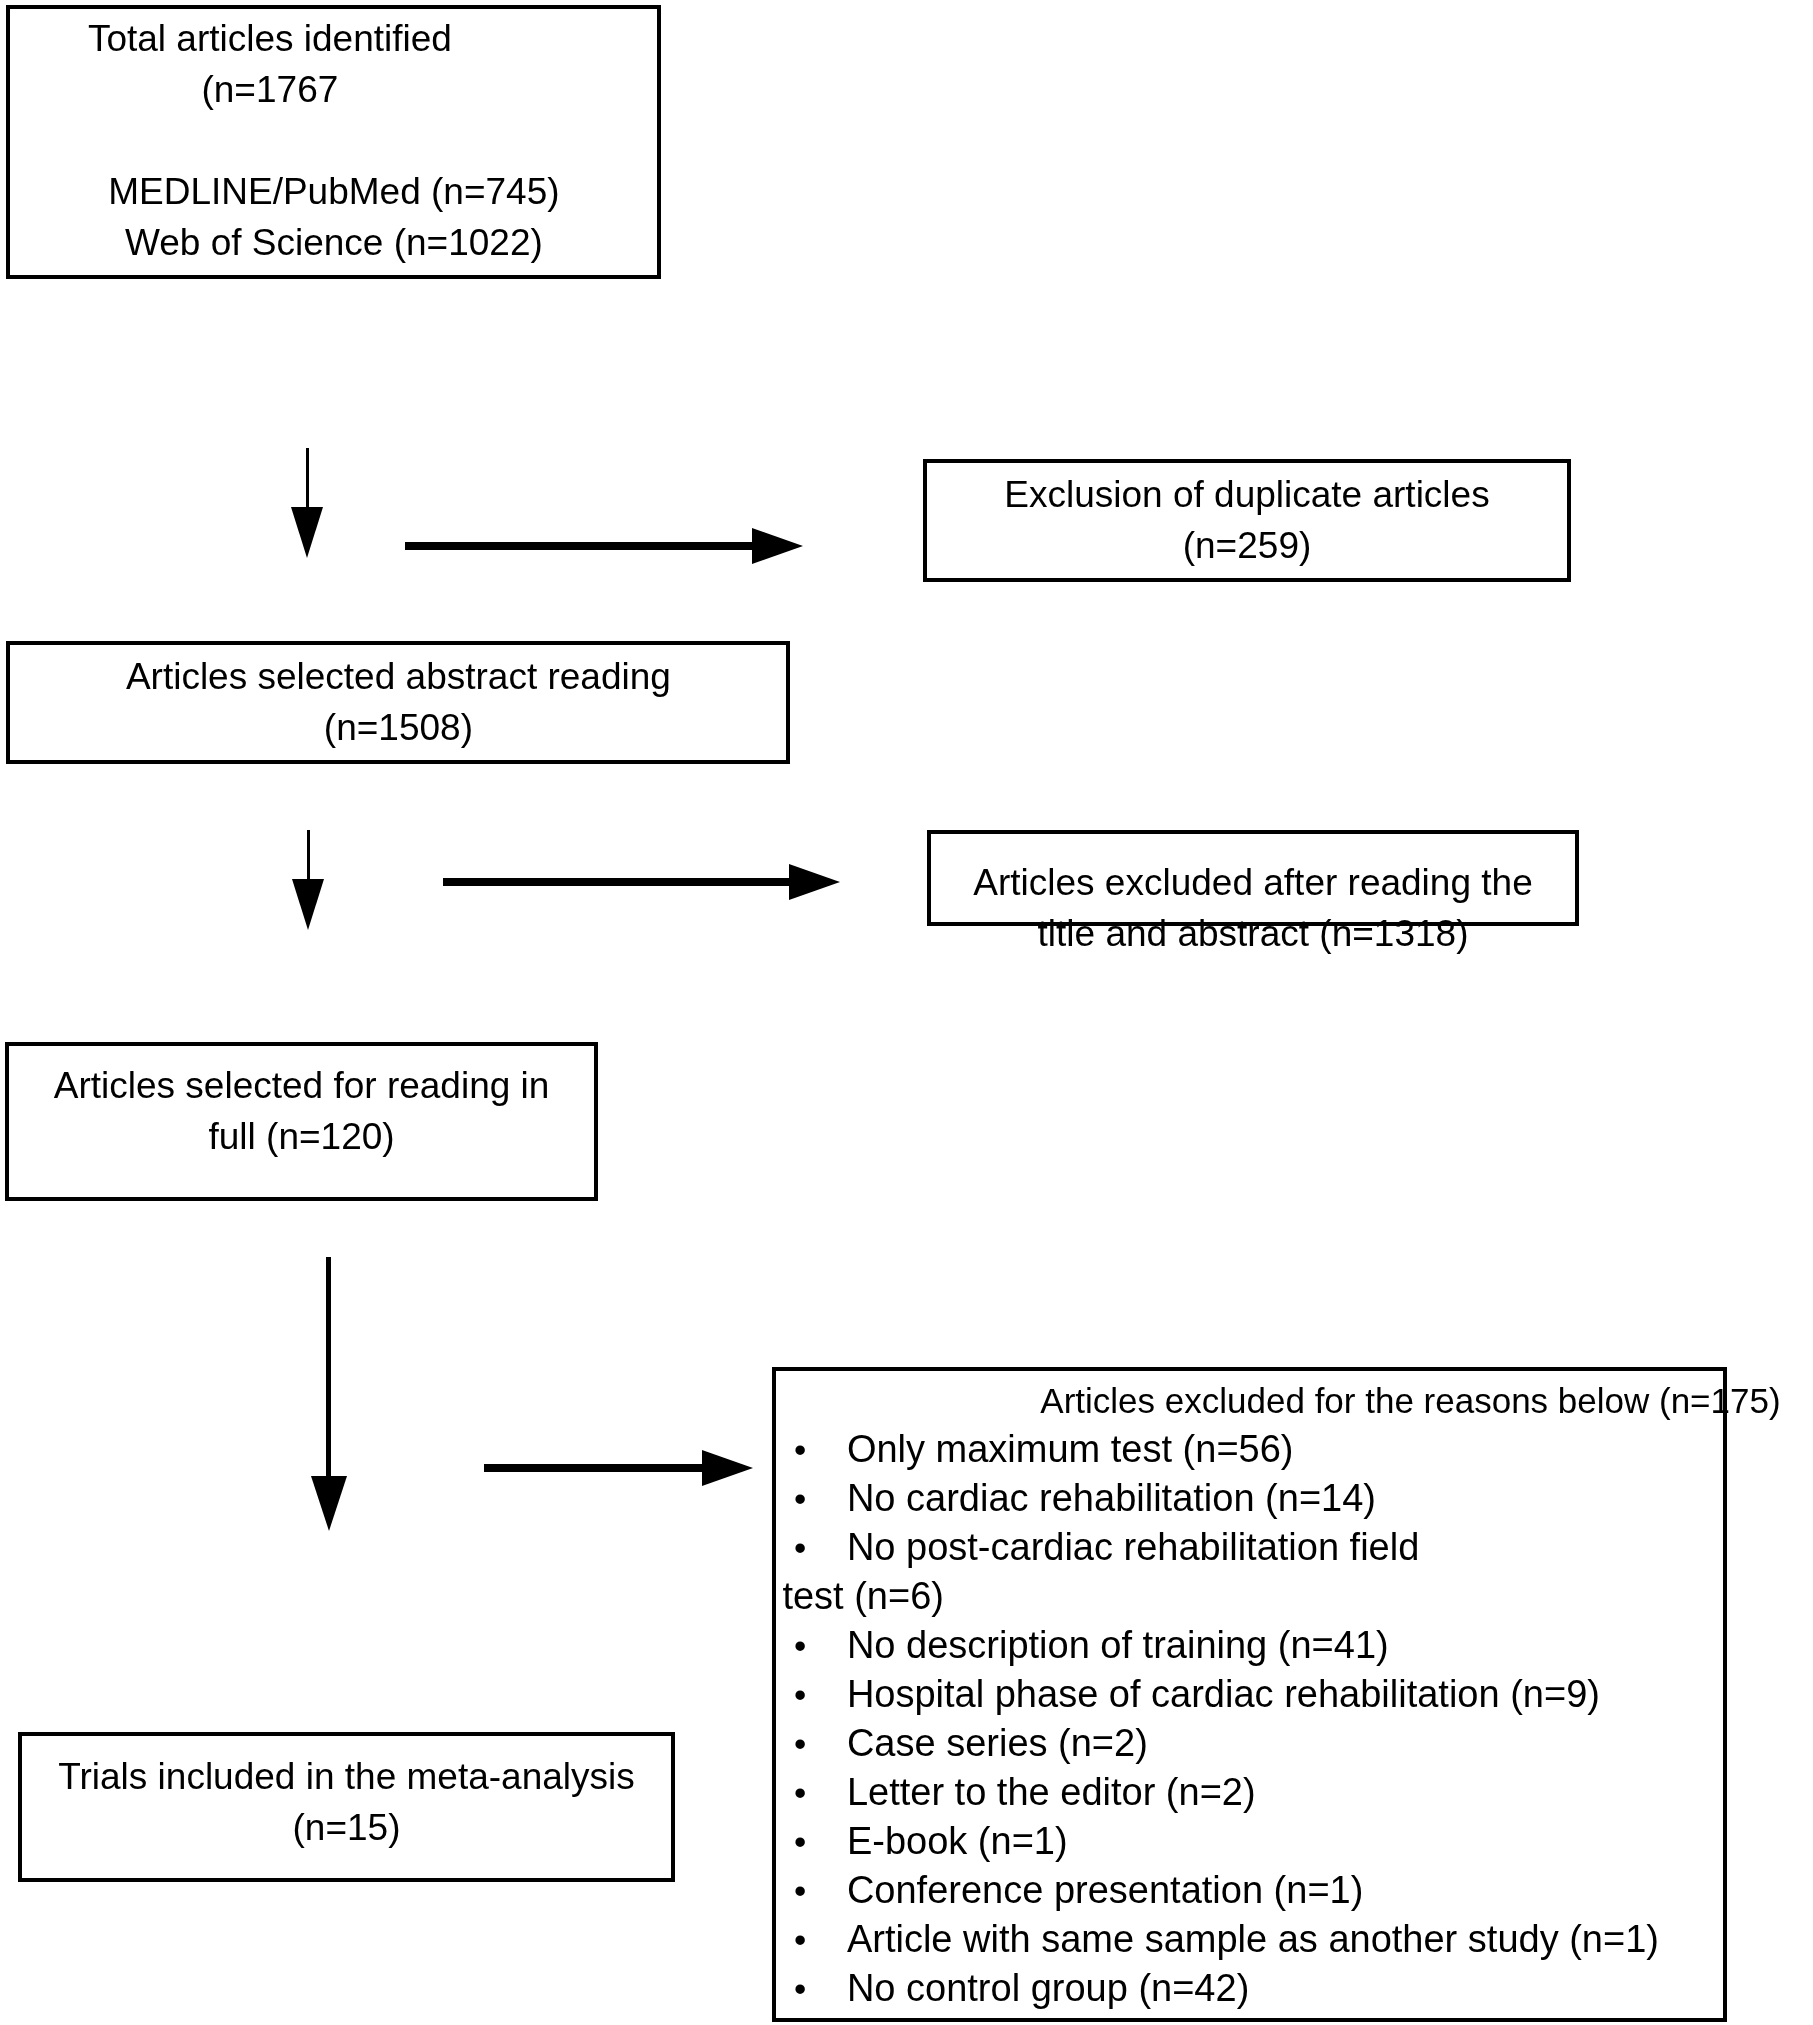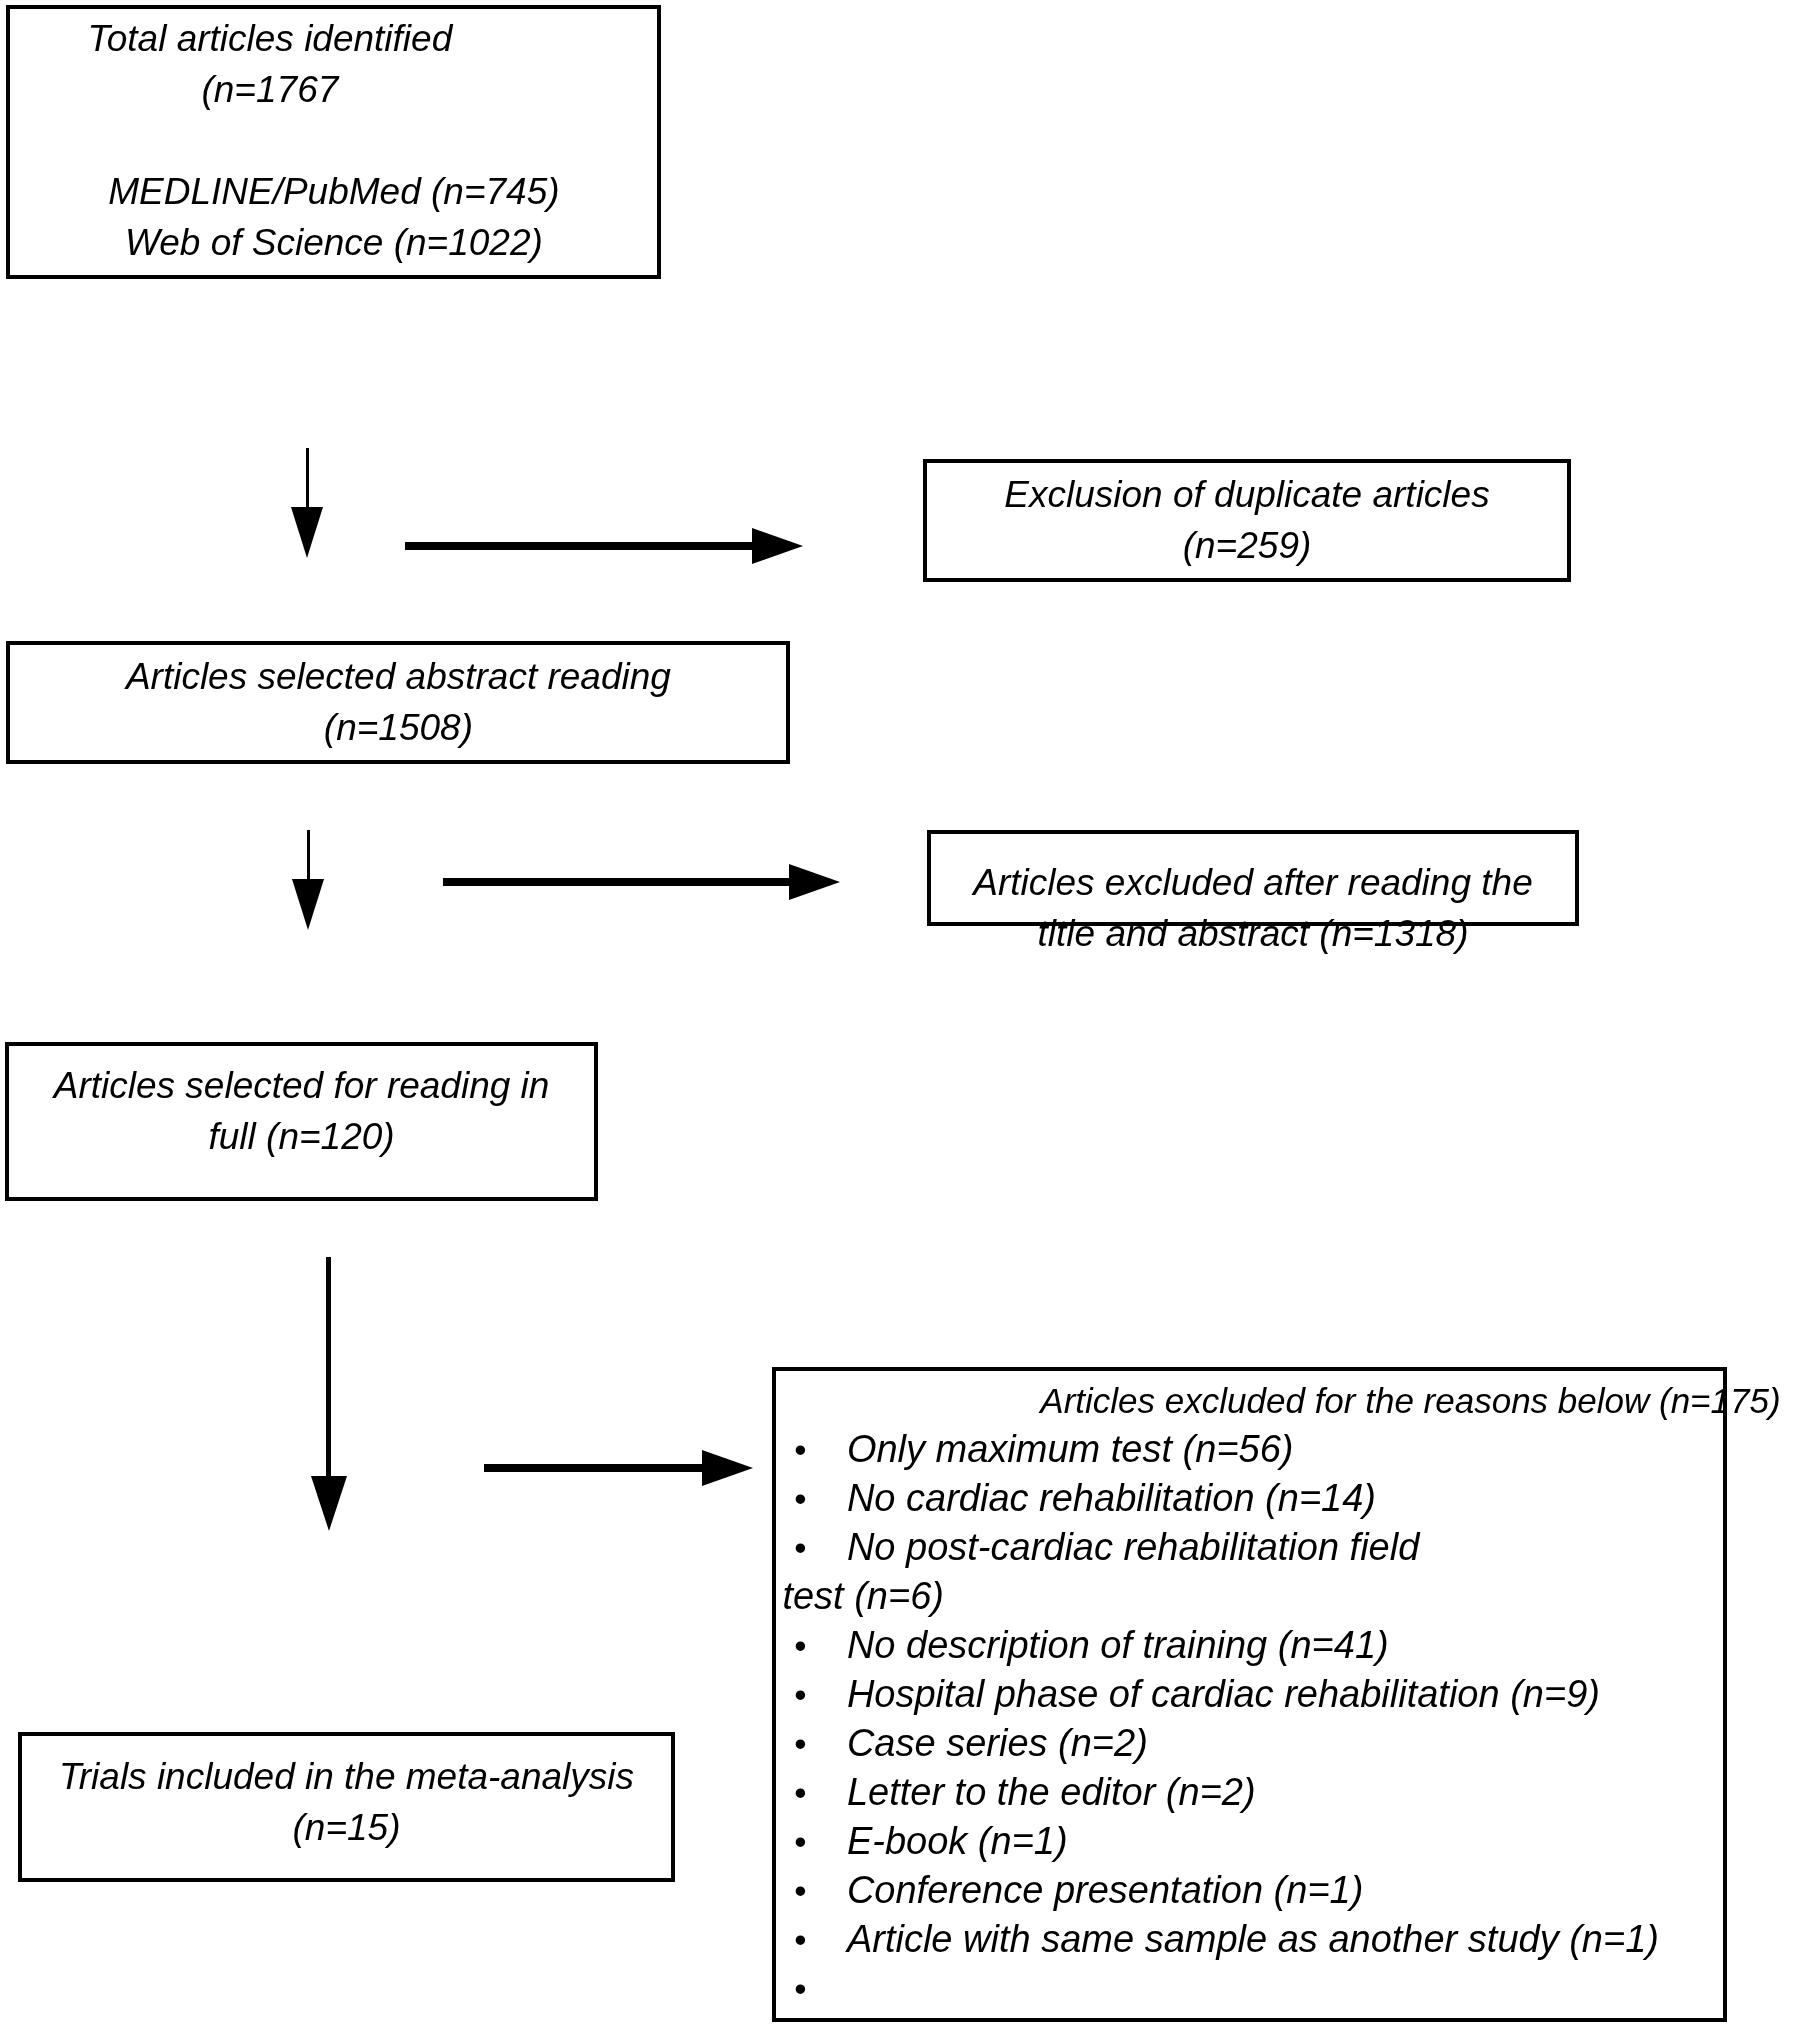--- a/index.html
+++ b/index.html
@@ -11,21 +11,20 @@
     font-family:"Liberation Sans", sans-serif;
     color:#000000;
     overflow:hidden;
   }
   .box{
     position:absolute;
     border:4.5px solid #000000;
     box-sizing:border-box;
     background:#ffffff;
     text-align:center;
-    font-style:italic;
   }
   .tline{
     font-size:37px;
     line-height:51px;
     height:51px;
     white-space:nowrap;
   }
   .shift-left{ transform:translateX(-64px); }
   
   .box-total    { left:6.4px;   top:5.1px;    width:655px; height:274px; padding-top:3.8px; }
@@ -188,20 +187,21 @@
     <div class="reason-row">
       <span class="bullet">•</span>
       <span>Conference presentation (n=1)</span>
     </div>
     <div class="reason-row">
       <span class="bullet">•</span>
       <span>Article with same sample as another study (n=1)</span>
     </div>
     <div class="reason-row">
       <span class="bullet">•</span>
+      <span>No control group (n=42)</span>
     </div>
   </div>
 
   <div class="box box-included">
     <div class="tline">Trials included in the meta-analysis</div>
     <div class="tline">(n=15)</div>
   </div>
 
 </div>
 

